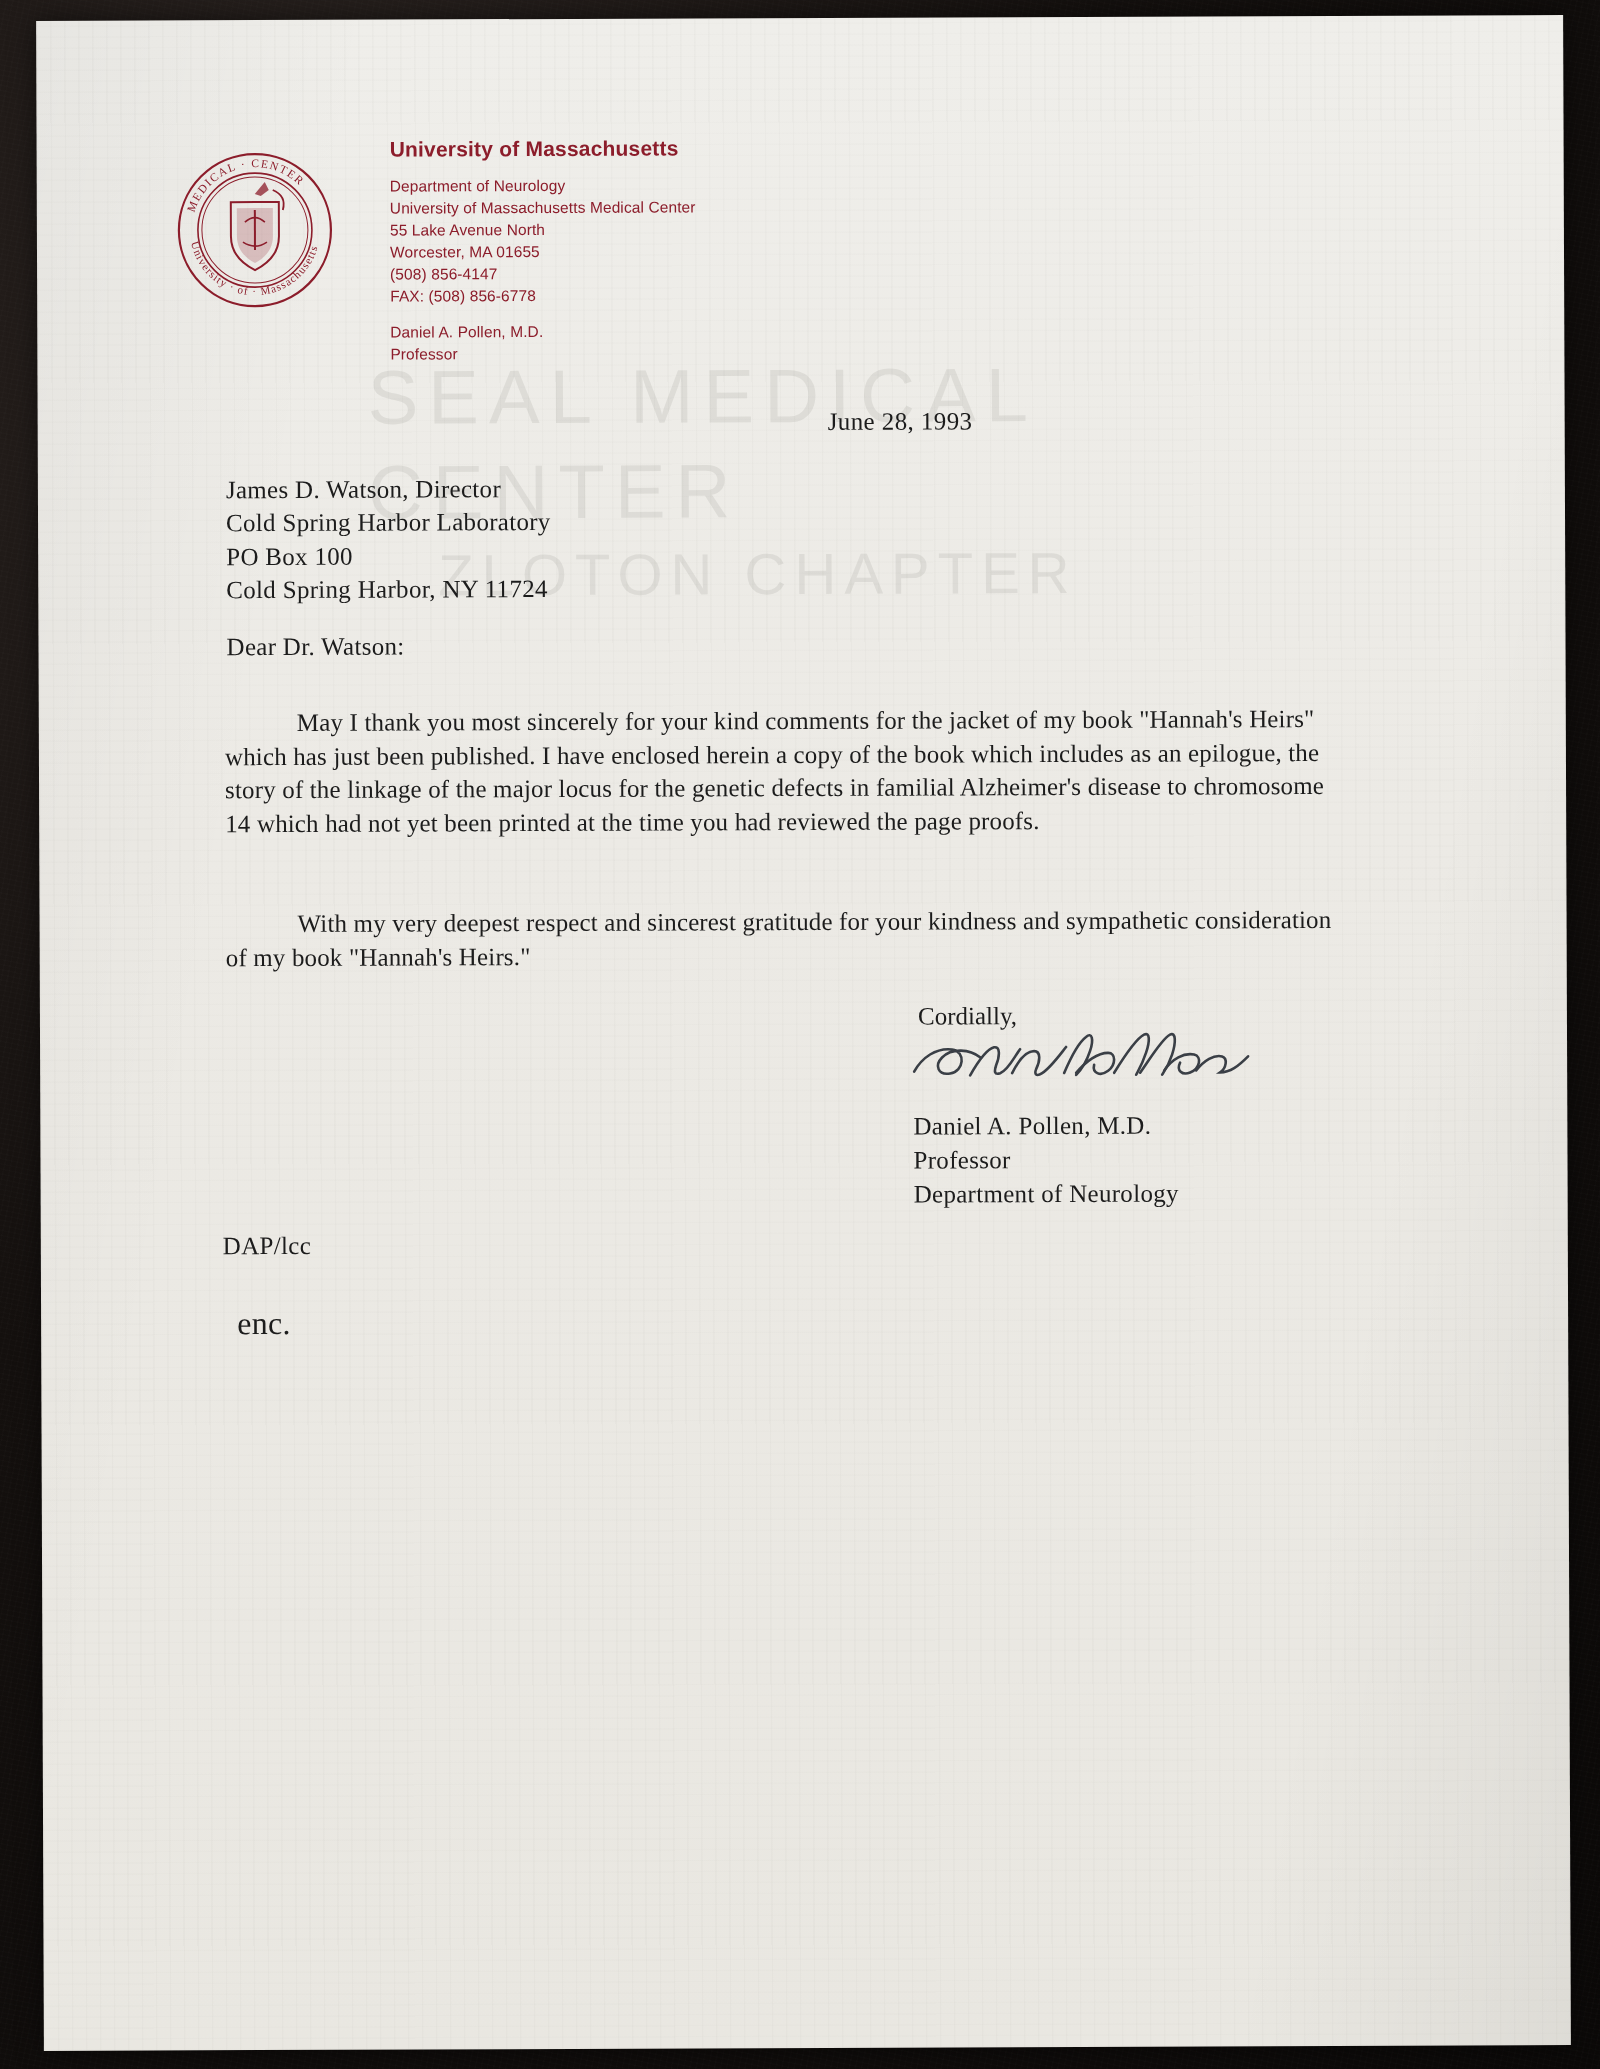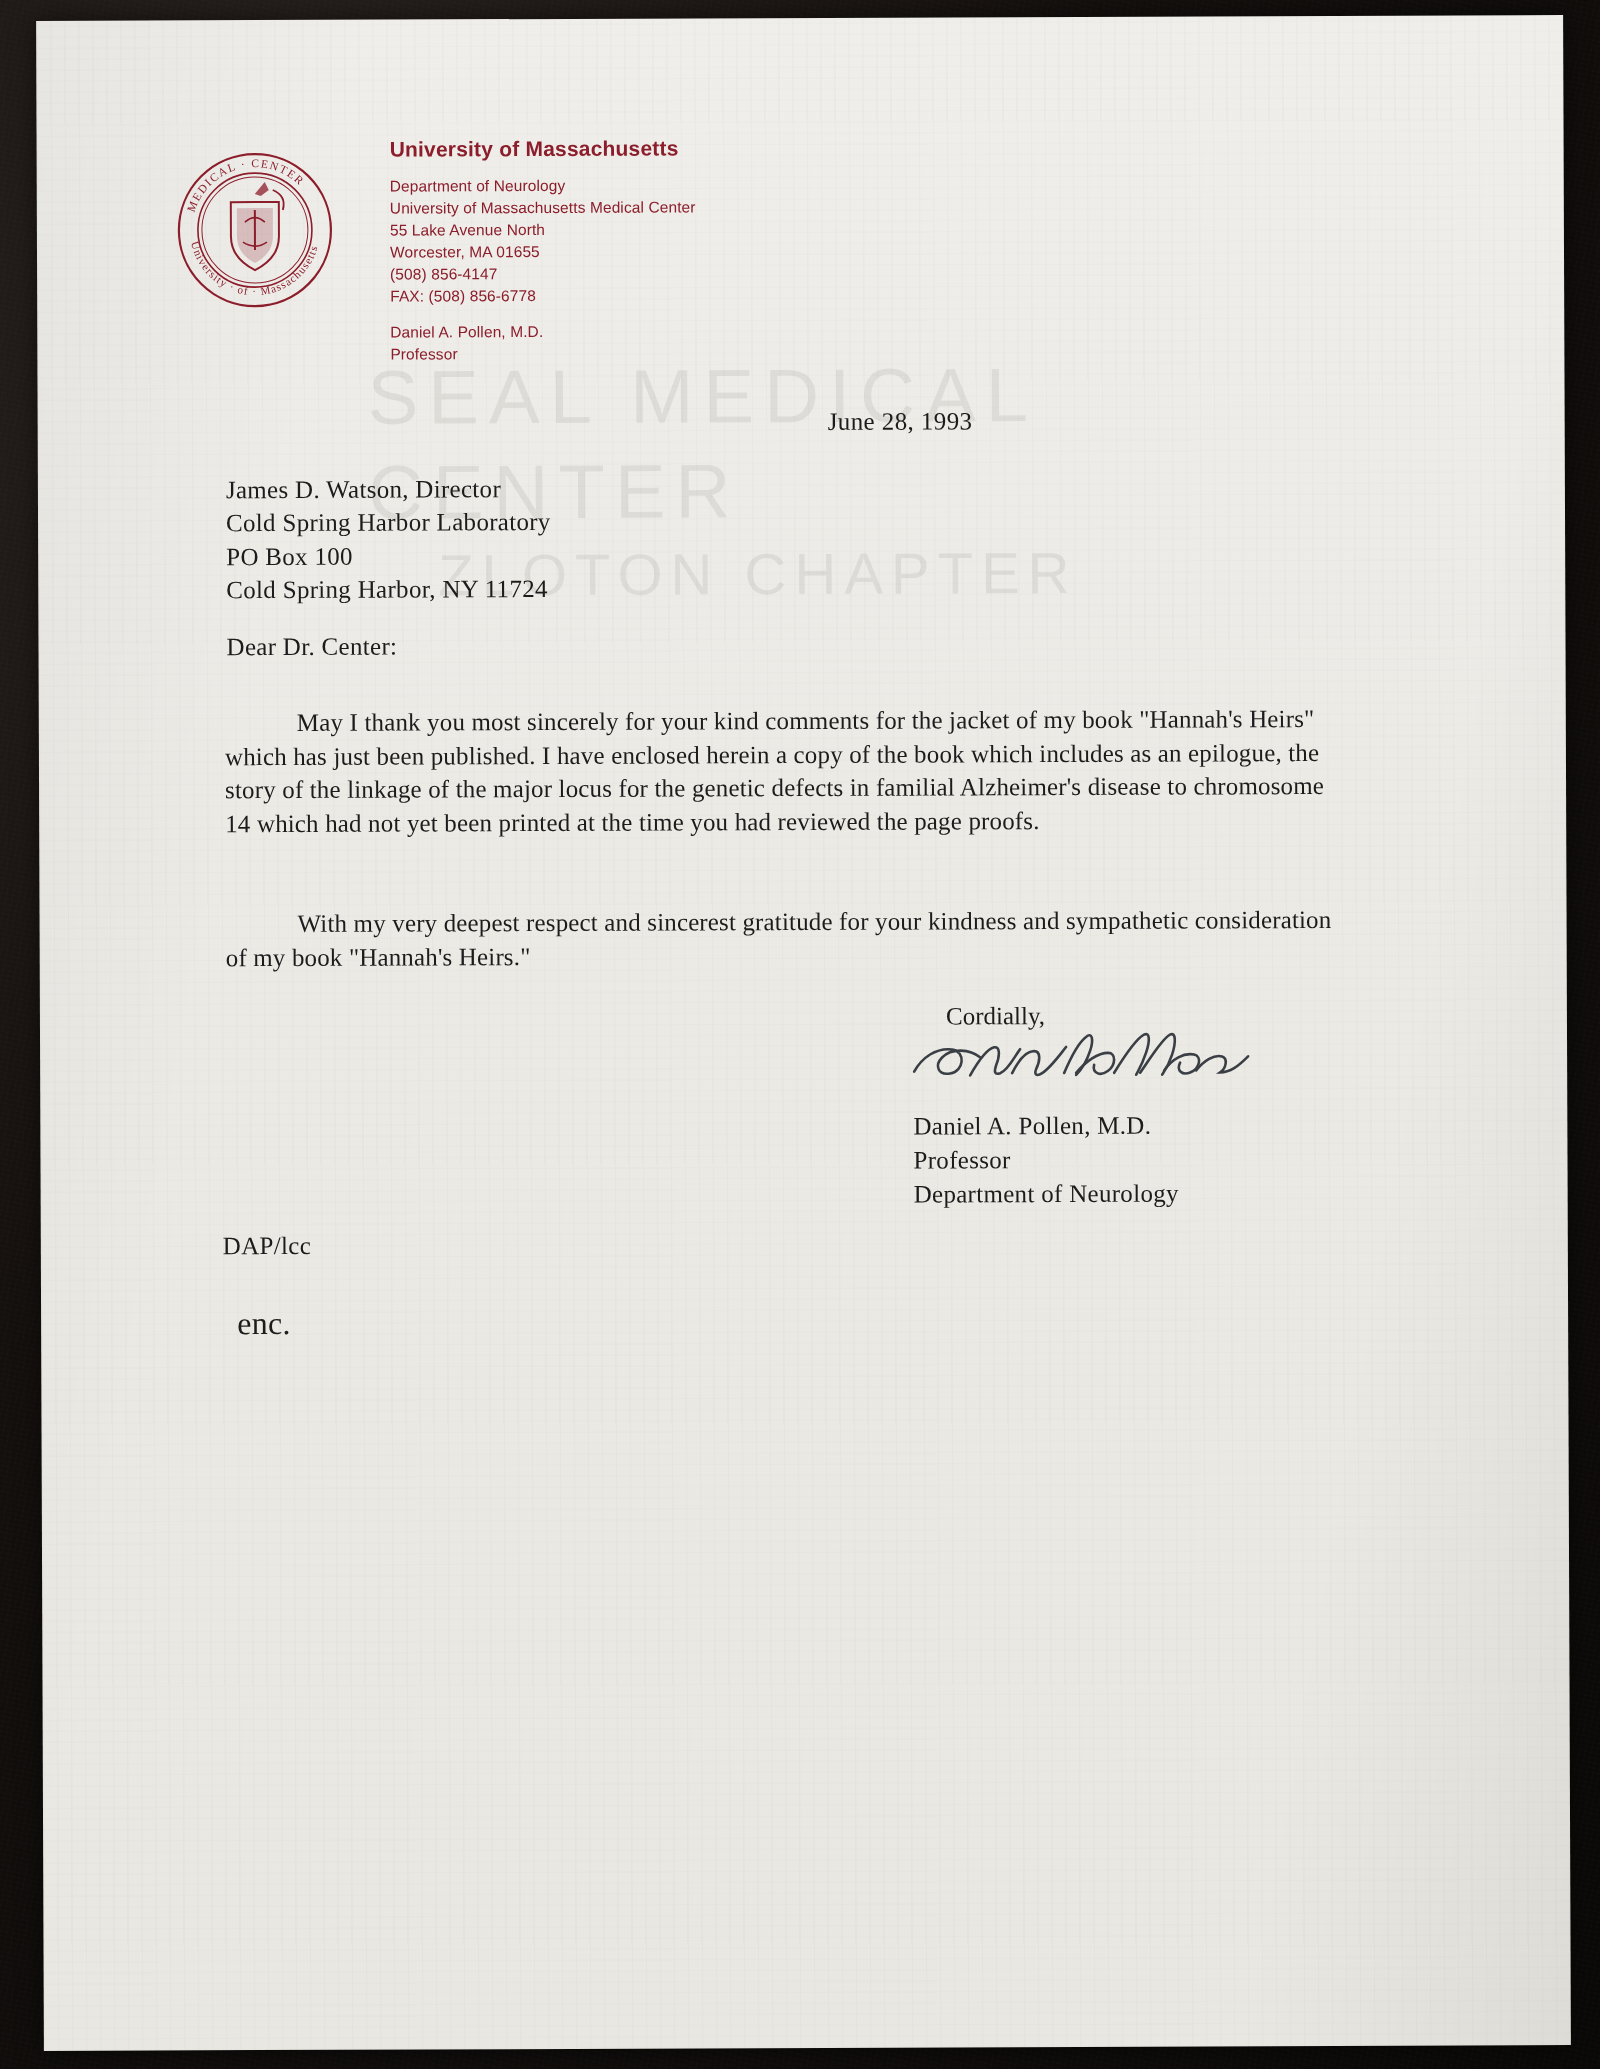--- a/index.html
+++ b/index.html
@@ -149,21 +149,21 @@
     line-height: 1.34;
     color: #1c1c1c;
     letter-spacing: .15px;
     text-indent: 72px;
   }
   .para1 { top: 686px; }
   .para2 { top: 887px; }
 
   .closing {
     position: absolute;
-    left: 906px;
+    left: 878px;
     top: 985px;
     font-size: 25px;
     color: #1c1c1c;
     text-align: center;
   }
   .signature {
     position: absolute;
     left: 868px;
     top: 1010px;
     width: 360px;
@@ -255,21 +255,21 @@
 
     <div class="date">June 28, 1993</div>
 
     <div class="addressee">
       <div>James D. Watson, Director</div>
       <div>Cold Spring Harbor Laboratory</div>
       <div>PO Box 100</div>
       <div>Cold Spring Harbor, NY  11724</div>
     </div>
 
-    <div class="salutation">Dear Dr. Center:</div>
+    <div class="salutation">Dear Dr. Watson:</div>
 
     <div class="para para1">May I thank you most sincerely for your kind comments for the jacket of my book "Hannah's Heirs" which has just been published.  I have enclosed herein a copy of the book which includes as an epilogue, the story of the linkage of the major locus for the genetic defects in familial Alzheimer's disease to chromosome 14 which had not yet been printed at the time you had reviewed the page proofs.</div>
     <div class="para para2">With my very deepest respect and sincerest gratitude for your kindness and sympathetic consideration of my book "Hannah's Heirs."</div>
 
     <div class="closing">Cordially,</div>
 
     <div class="signature">
       <svg width="360" height="66" viewBox="0 0 360 66">
         <g fill="none" stroke="#3a3f46" stroke-width="2.6" stroke-linecap="round">
           <path d="M6 44 C14 30 28 20 44 22 C58 24 56 44 42 46 C30 48 26 38 34 30 C44 20 62 22 72 30"></path>

